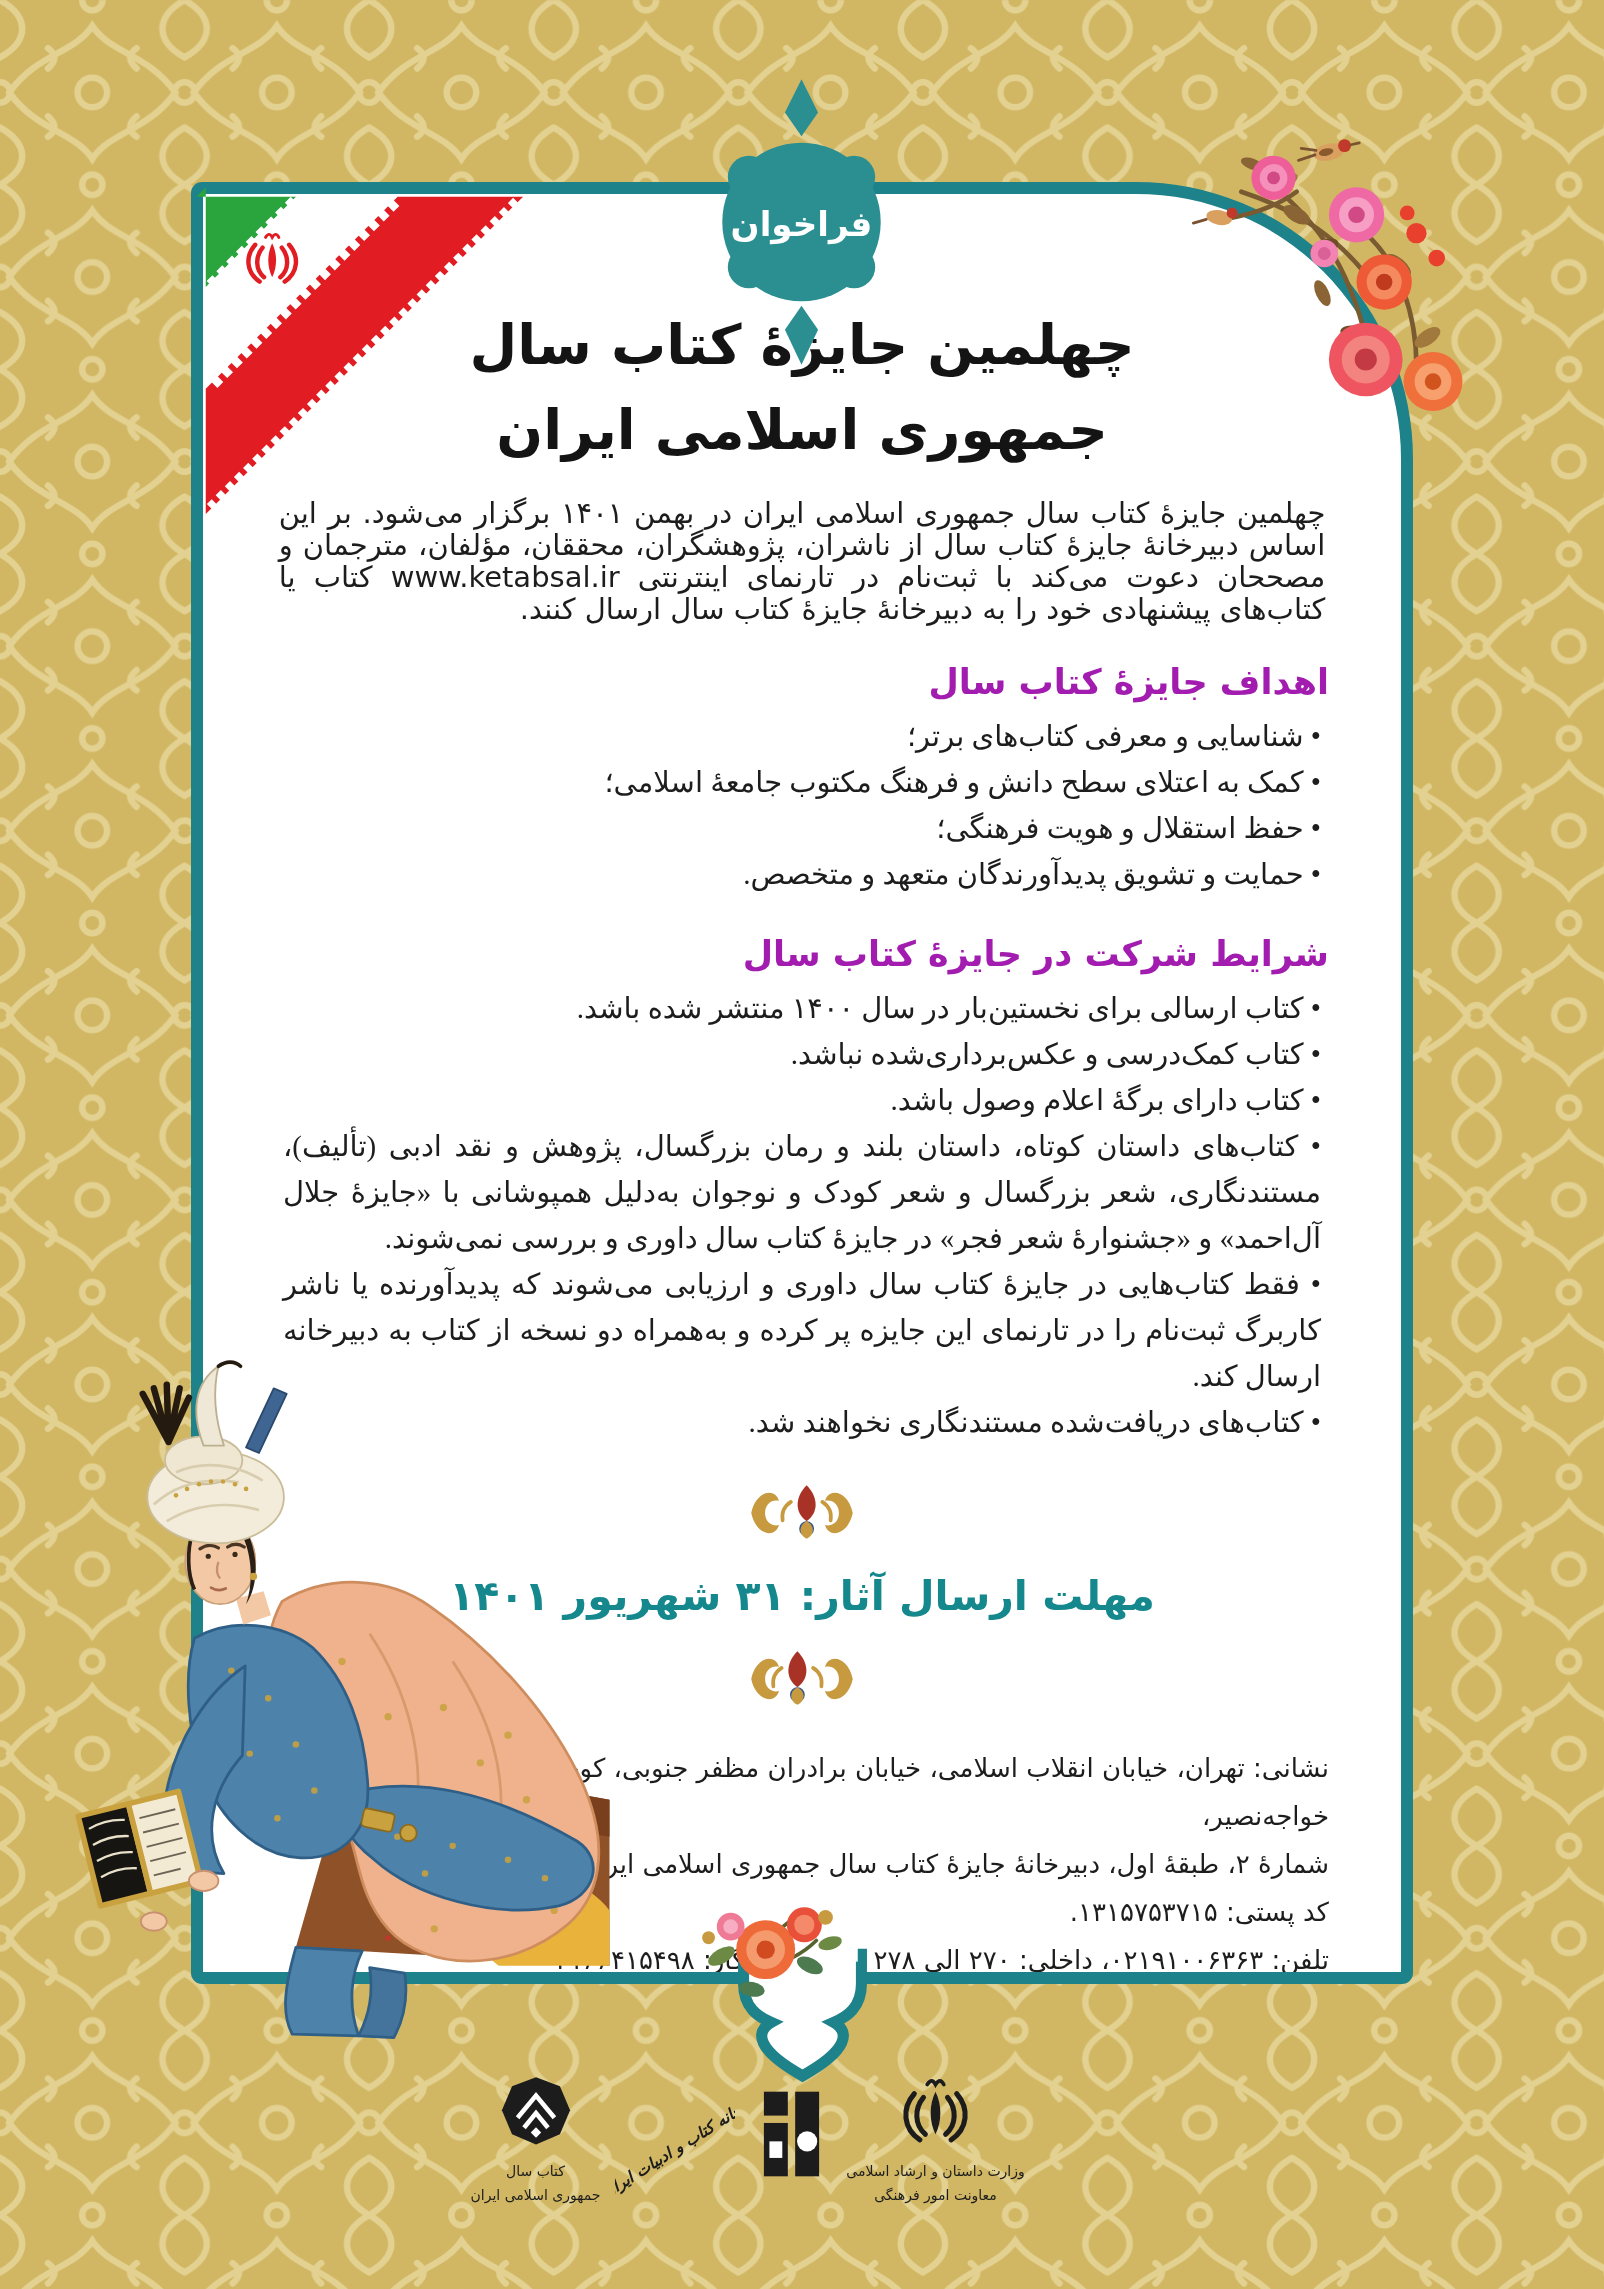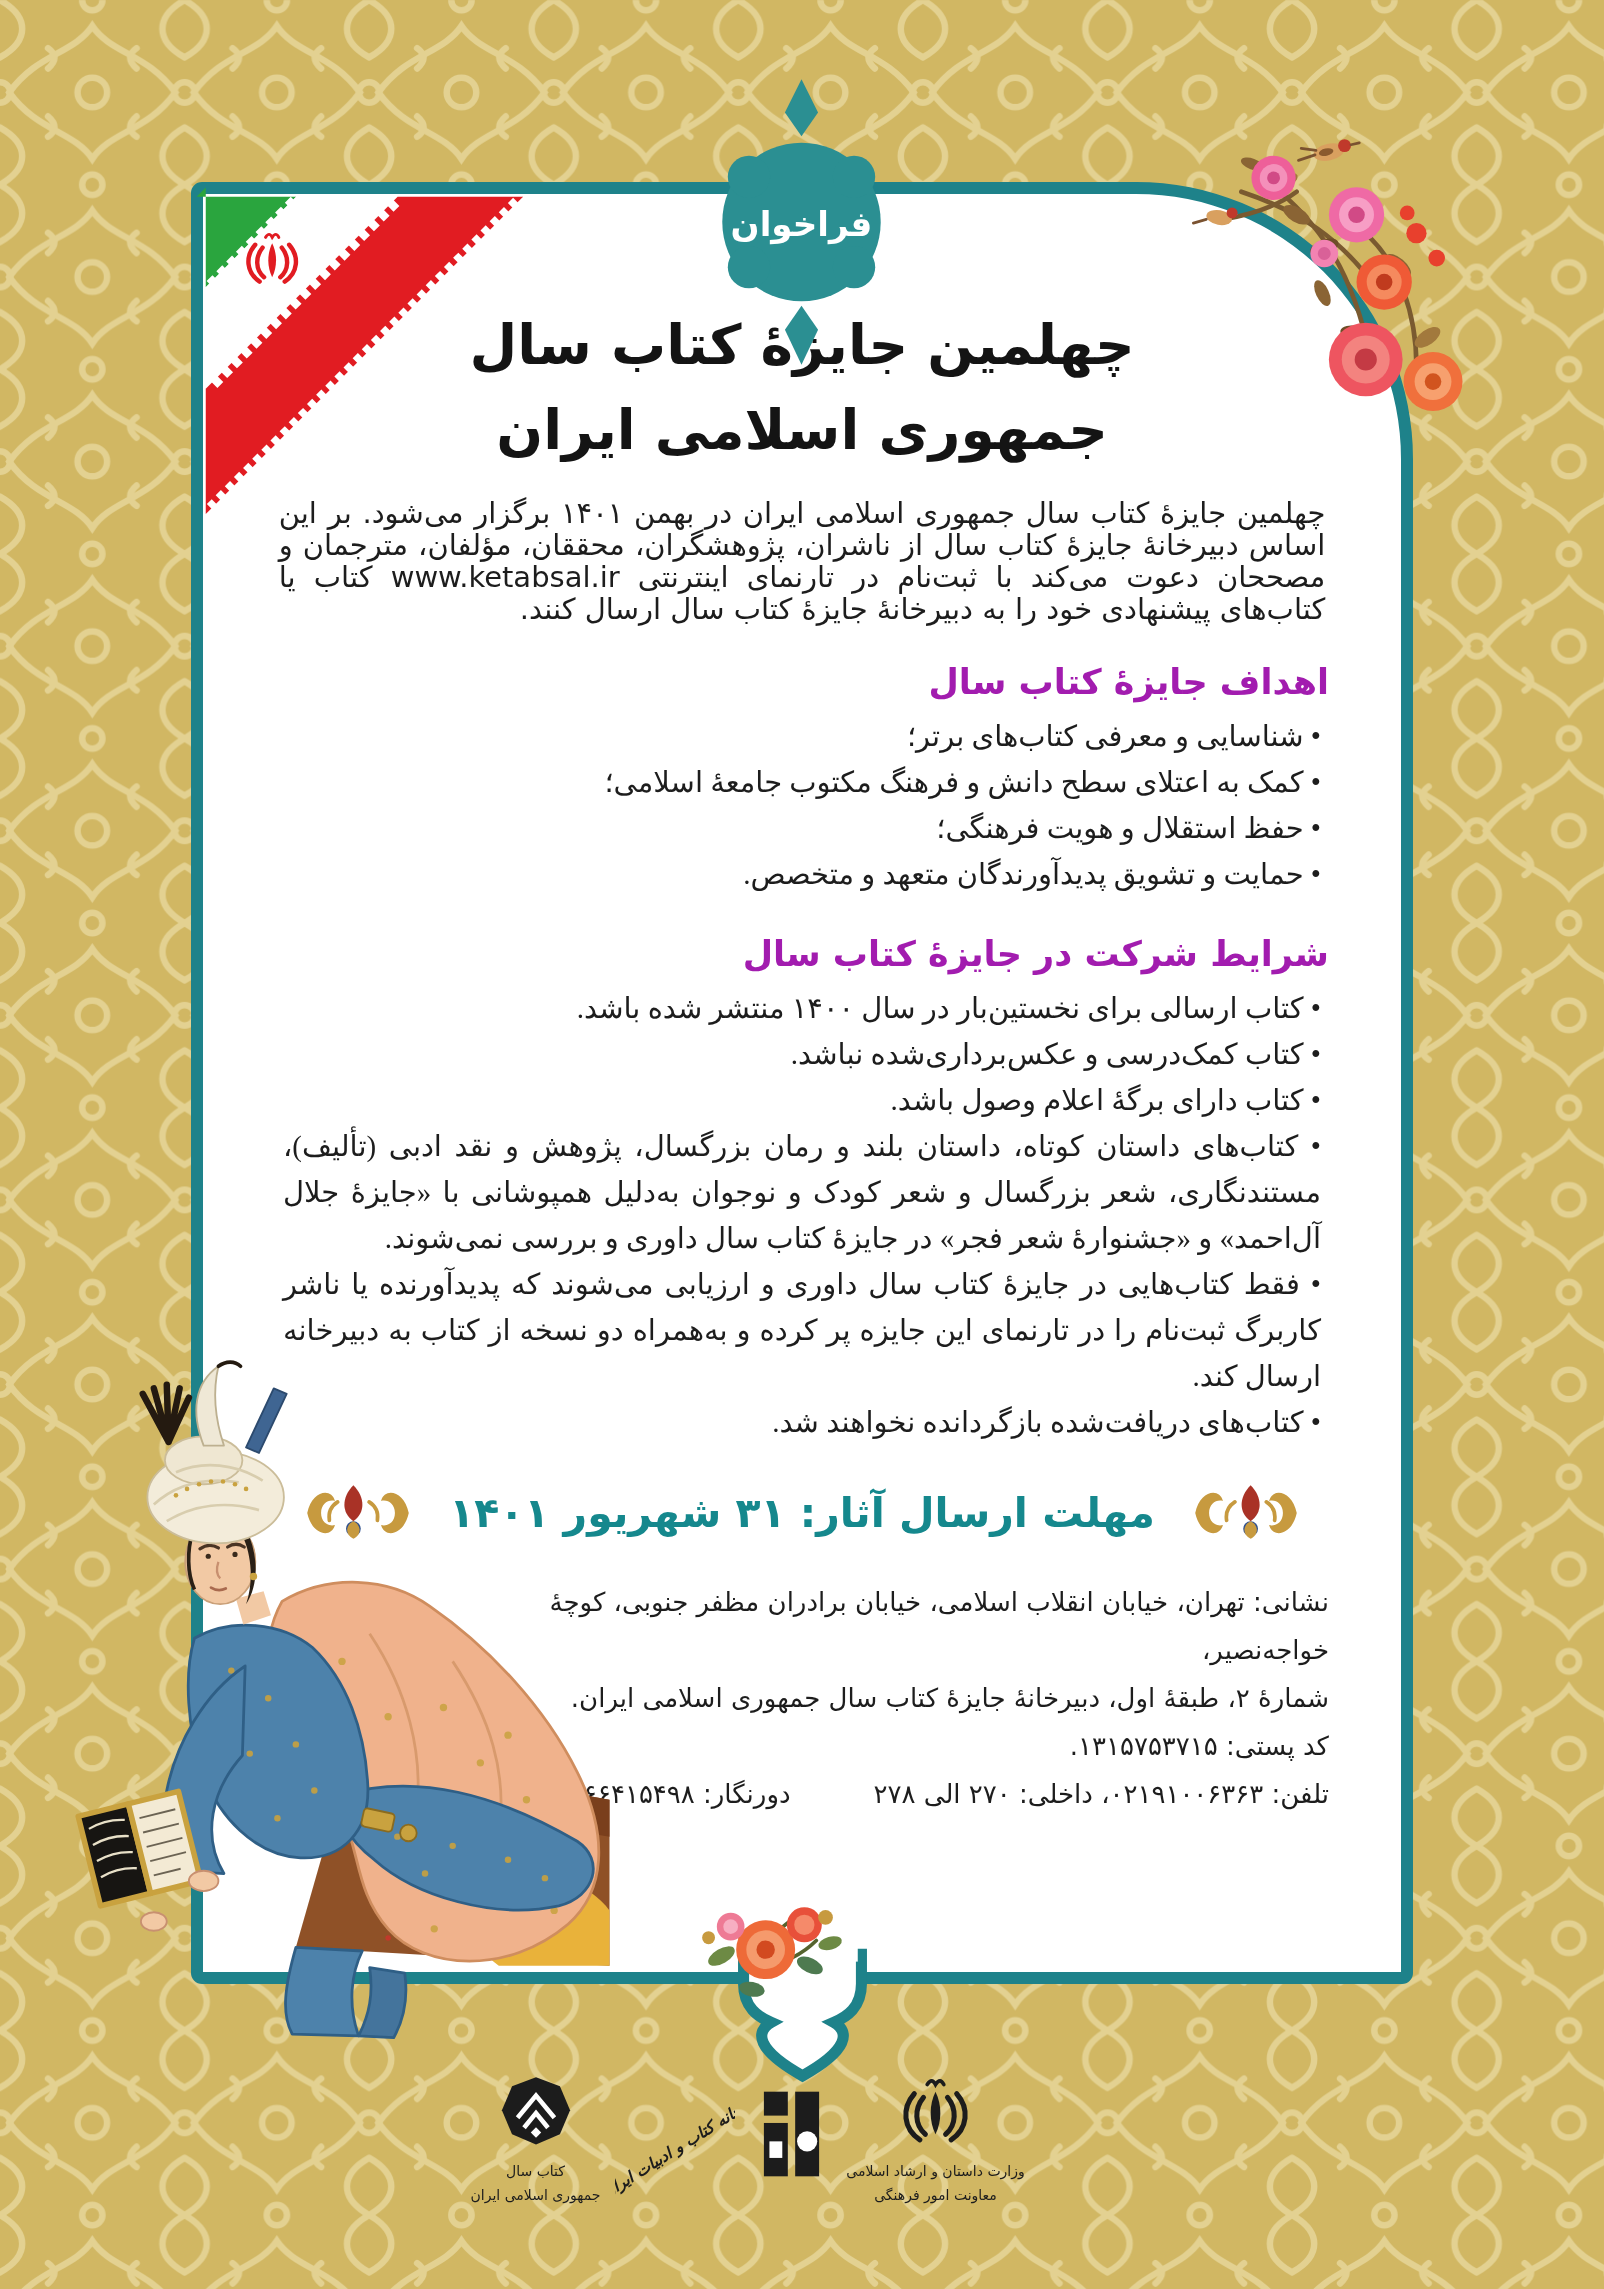--- a/index.html
+++ b/index.html
@@ -7,21 +7,21 @@
   .poster{position:relative;width:1604px;height:2290px;overflow:hidden;direction:rtl;}
   .bg{position:absolute;left:0;top:0;z-index:0;}
   .card{position:absolute;left:191px;top:182px;width:1222px;height:1802px;box-sizing:border-box;
         background:#ffffff;border:12px solid #1e828a;border-radius:11px 277px 11px 11px;
         padding:109px 72px 0 72px;z-index:2;overflow:hidden;}
   .title{font-size:55px;line-height:85px;font-weight:bold;color:#141414;text-align:center;margin:0;}
   .intro{font-size:29px;line-height:32px;color:#1d1d1d;text-align:justify;margin:24px 3.7px 0 3.7px;}
   .section-heading{color:#a21caf;font-size:35px;font-weight:bold;margin:37px 0 11px 0;}
   ul.bullets{list-style:none;margin:8px;padding:0;font-size:29px;line-height:46px;color:#1d1d1d;text-align:justify;font-family:Liberation Serif, serif;}
   ul.bullets li::before{content:"• ";color:#1d1d1d;}
-  .deadline-row{display:flex;align-items:center;justify-content:center;gap:31px;margin-top:31px;}
+  .deadline-row{display:flex;align-items:center;justify-content:center;gap:22px;margin-top:31px;flex-direction:column;}
   .deadline-text{color:#15888d;font-size:41px;font-weight:bold;white-space:nowrap;}
   .contact{margin:28px 0 0 0;font-size:26px;line-height:48px;color:#1d1d1d;text-align:right;padding-left:175px;}
   .phone-line{display:flex;justify-content:flex-start;gap:83px;}
   .overlay{position:absolute;z-index:3;}
   .mini{position:absolute;z-index:5;}
   .logos{position:absolute;left:480px;top:2075px;z-index:4;display:flex;direction:ltr;gap:24px;align-items:flex-start;}
   .logo-item{display:flex;flex-direction:column;align-items:center;}
   .logo-caption{font-size:14px;font-weight:normal;color:#1c1c1c;text-align:center;line-height:24px;margin-top:5.5px;white-space:nowrap;}
 </style>
 </head>
@@ -67,21 +67,21 @@
       <li>حمایت و تشویق پدیدآورندگان متعهد و متخصص.</li>
     </ul>
 
     <div class="section-heading">شرایط شرکت در جایزهٔ کتاب سال</div>
     <ul class="bullets">
       <li>کتاب ارسالی برای نخستین‌بار در سال ۱۴۰۰ منتشر شده باشد.</li>
       <li>کتاب کمک‌درسی و عکس‌برداری‌شده نباشد.</li>
       <li>کتاب دارای برگهٔ اعلام وصول باشد.</li>
       <li>کتاب‌های داستان کوتاه، داستان بلند و رمان بزرگسال، پژوهش و نقد ادبی (تألیف)، مستندنگاری، شعر بزرگسال و شعر کودک و نوجوان به‌دلیل همپوشانی با «جایزهٔ جلال آل‌احمد» و «جشنوارهٔ شعر فجر» در جایزهٔ کتاب سال داوری و بررسی نمی‌شوند.</li>
       <li>فقط کتاب‌هایی در جایزهٔ کتاب سال داوری و ارزیابی می‌شوند که پدیدآورنده یا ناشر کاربرگ ثبت‌نام را در تارنمای این جایزه پر کرده و به‌همراه دو نسخه از کتاب به دبیرخانه ارسال کند.</li>
-      <li>کتاب‌های دریافت‌شده بازگردانده نخواهند شد.</li>
+      <li>کتاب‌های دریافت‌شده مستندنگاری نخواهند شد.</li>
     </ul>
 
     <div class="deadline-row">
       <svg width="120" height="74" viewBox="0 0 130 80">
         <path d="M10,40 C15,16 36,12 40,27 C33,25 25,30 25,40 C25,50 33,55 40,53 C36,68 15,64 10,40 Z" fill="#c79a3f"></path>
         <path d="M70,10 C83,23 83,40 70,49 C57,40 57,23 70,10 Z" fill="#a93226"></path>
         <circle cx="70" cy="57" r="8" fill="#2e4f8e"></circle>
         <path d="M70,49 C79,53 79,64 70,68 C61,64 61,53 70,49 Z" fill="#c79a3f"></path>
         <path d="M53,28 q-11,7 -9,20 M87,28 q11,7 9,20" stroke="#c79a3f" stroke-width="4" fill="none" stroke-linecap="round"></path>
         <path d="M120,40 C115,16 94,12 90,27 C97,25 105,30 105,40 C105,50 97,55 90,53 C94,68 115,64 120,40 Z" fill="#c79a3f"></path>

